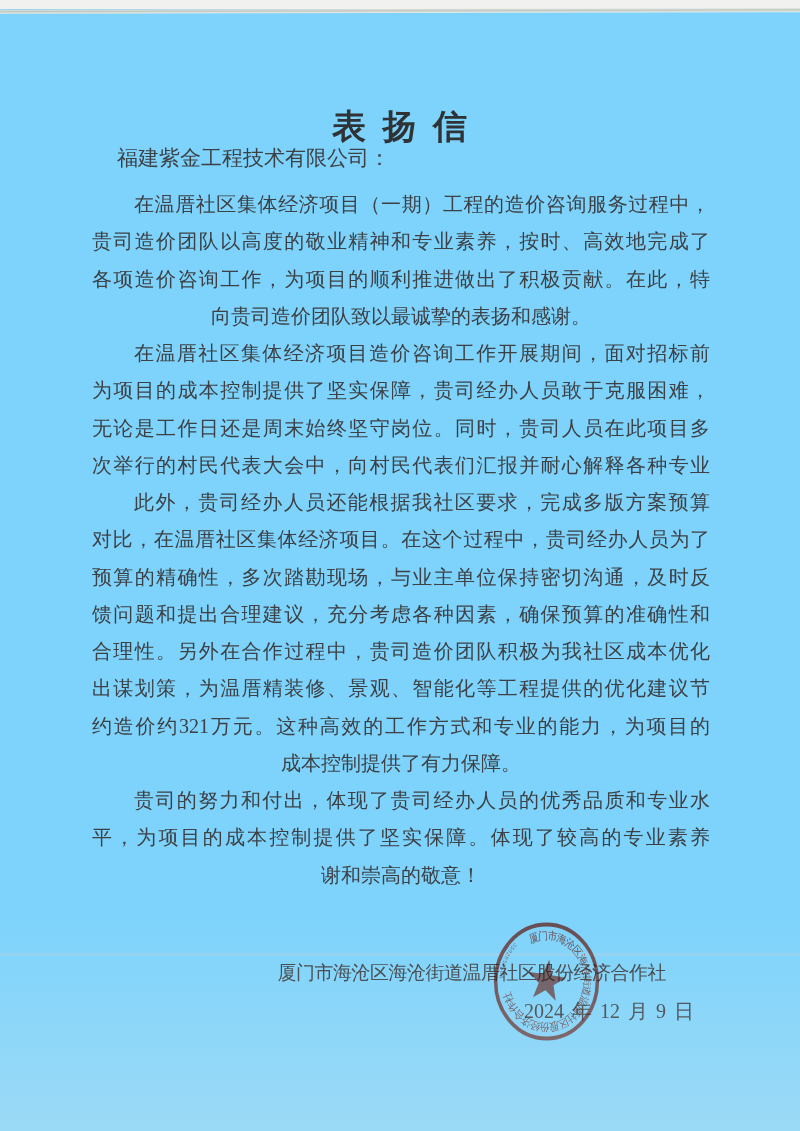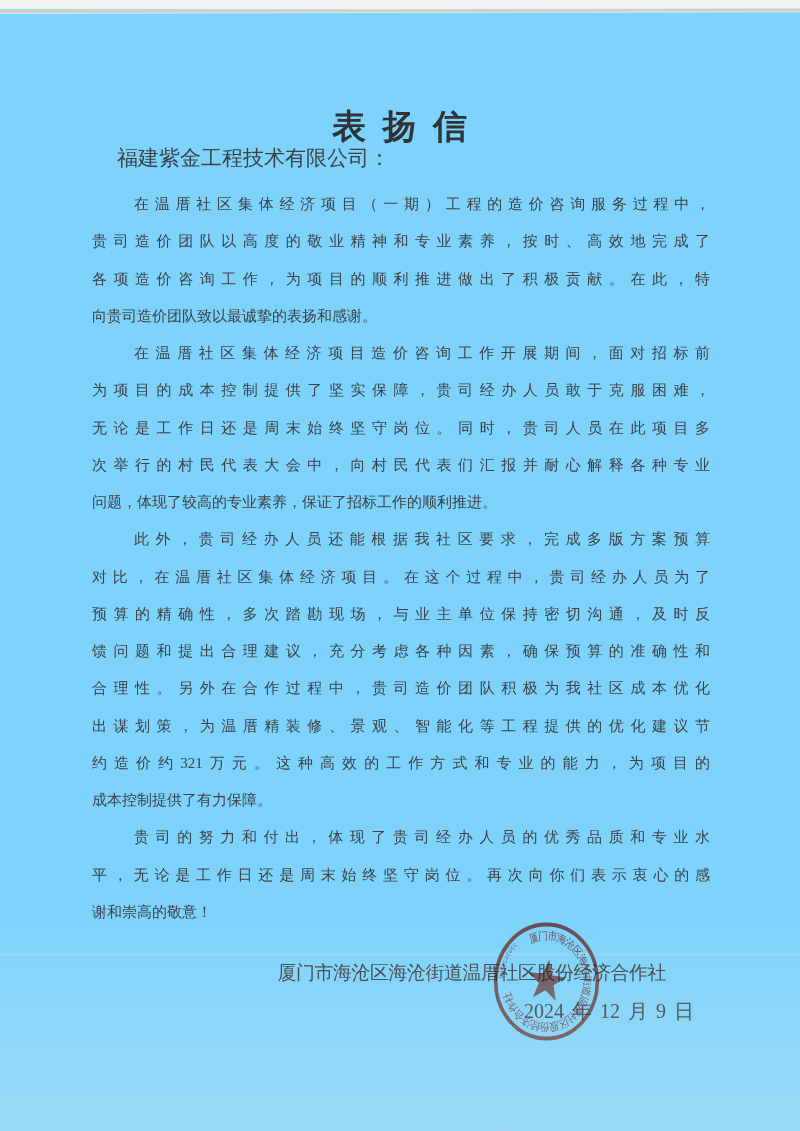--- a/index.html
+++ b/index.html
@@ -37,26 +37,26 @@
     text-align:center;
     font-size:34px; font-weight:bold; color:#2f3336;
     letter-spacing:1px; word-spacing:6px;
   }
   .salutation {
     position:absolute; left:117px; top:144px;
     font-size:21px; color:#3d4145;
   }
   .letter-body {
     position:absolute; left:92px; top:186px; width:618px;
-    font-size:15px; color:#3d4145;
+    font-size:20px; color:#3d4145;
   }
   .line {
     line-height:37.25px;
     white-space:nowrap;
-    text-align:left;
+    text-align:center;
   }
   .line.fill { text-align:justify; text-align-last:justify; }
   .line.first { padding-left:42px; }
   .signature {
     position:absolute; right:134px; top:961px;
     font-size:19px; line-height:24px; letter-spacing:-0.5px;
     color:#3d4145; white-space:nowrap;
   }
   .date {
     position:absolute; right:106px; top:998px;
@@ -84,31 +84,30 @@
 
   <div class="letter-body">
       <div class="line first fill">在温厝社区集体经济项目（一期）工程的造价咨询服务过程中，</div>
       <div class="line fill">贵司造价团队以高度的敬业精神和专业素养，按时、高效地完成了</div>
       <div class="line fill">各项造价咨询工作，为项目的顺利推进做出了积极贡献。在此，特</div>
       <div class="line">向贵司造价团队致以最诚挚的表扬和感谢。</div>
       <div class="line first fill">在温厝社区集体经济项目造价咨询工作开展期间，面对招标前</div>
       <div class="line fill">为项目的成本控制提供了坚实保障，贵司经办人员敢于克服困难，</div>
       <div class="line fill">无论是工作日还是周末始终坚守岗位。同时，贵司人员在此项目多</div>
       <div class="line fill">次举行的村民代表大会中，向村民代表们汇报并耐心解释各种专业</div>
-      <div class="line">问题，体现了较高的专业素养，保证了招标工作的顺利推进。</div>
       <div class="line first fill">此外，贵司经办人员还能根据我社区要求，完成多版方案预算</div>
       <div class="line fill">对比，在温厝社区集体经济项目。在这个过程中，贵司经办人员为了</div>
       <div class="line fill">预算的精确性，多次踏勘现场，与业主单位保持密切沟通，及时反</div>
       <div class="line fill">馈问题和提出合理建议，充分考虑各种因素，确保预算的准确性和</div>
       <div class="line fill">合理性。另外在合作过程中，贵司造价团队积极为我社区成本优化</div>
       <div class="line fill">出谋划策，为温厝精装修、景观、智能化等工程提供的优化建议节</div>
       <div class="line fill">约造价约321万元。这种高效的工作方式和专业的能力，为项目的</div>
       <div class="line">成本控制提供了有力保障。</div>
       <div class="line first fill">贵司的努力和付出，体现了贵司经办人员的优秀品质和专业水</div>
-      <div class="line fill">平，无论是工作日还是周末始终坚守岗位。再次向你们表示衷心的感</div>
+      <div class="line fill">平，为项目的成本控制提供了坚实保障。体现了较高的专业素养</div>
       <div class="line">谢和崇高的敬意！</div>
     </div>
 
   <div class="signature">厦门市海沧区海沧街道温厝社区股份经济合作社</div>
 
   <div class="date">2024 年 12 月 9 日</div>
 
   <div class="seal">
     <svg viewBox="0 0 170 170" preserveAspectRatio="none" xmlns="http://www.w3.org/2000/svg">
       <g fill="#c94136" stroke="none">

